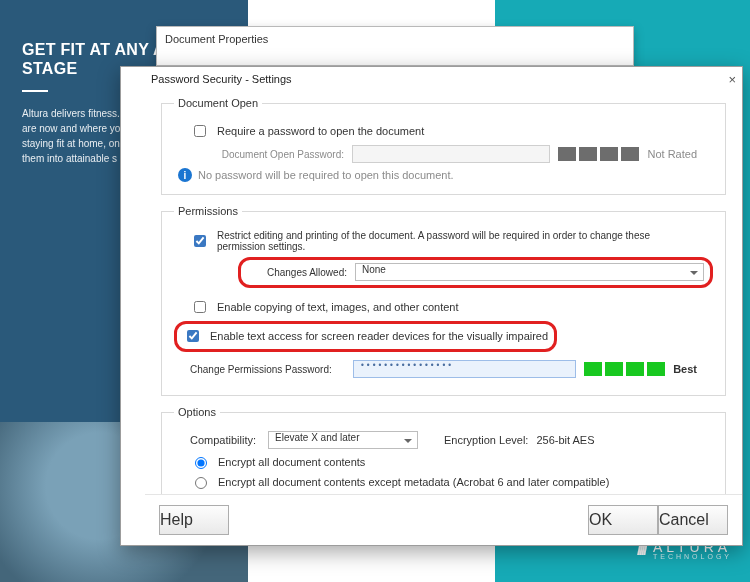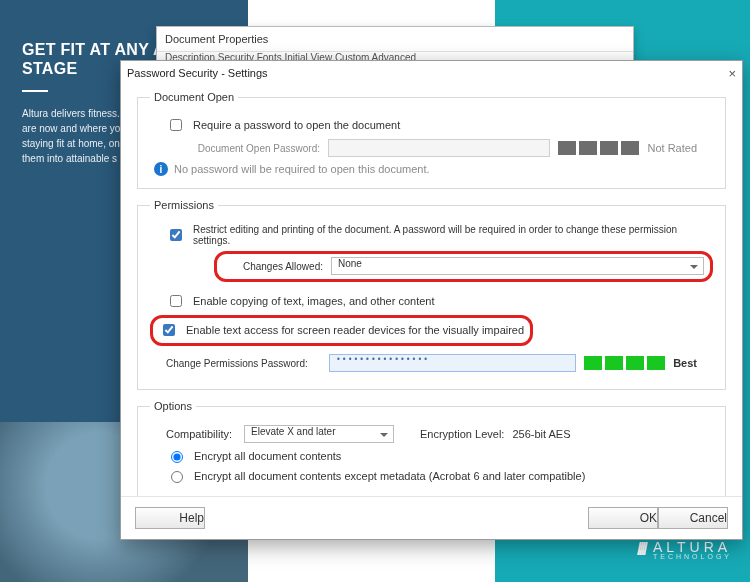--- a/index.html
+++ b/index.html
@@ -58,24 +58,24 @@
     background:#fff; border:1px solid #b9b9b9;
     box-shadow:0 4px 10px rgba(0,0,0,.25);
   }
   .back-dialog .title { padding:6px 8px; font-size:11px; color:#333;}
   .back-dialog .tabs {
     padding:0 8px; font-size:10px; color:#555; border-top:1px solid #e3e3e3;
   }
 
   
   .dialog {
-    position:absolute; left:120px; top:60px; width:623px; height:480px;
+    position:absolute; left:120px; top:66px; width:623px; height:480px;
     background:#fff; border:1px solid #9c9c9c;
     box-shadow:0 6px 20px rgba(0,0,0,.35);
-    display:flex; flex-direction:column;
+    display:flex; flex-direction:column;padding-left:24px;
   }
   .titlebar {
     height:24px; display:flex; align-items:center; justify-content:space-between;
     padding:0 6px; font-size:11px; color:#222;
   }
   .titlebar span.close {
     font-family: Arial; font-size:13px; color:#555; cursor:pointer;
   }
   .content {
     flex:1; overflow:auto; padding:6px 16px 0 16px;
@@ -119,23 +119,23 @@
     flex:1; height:18px; border:1px solid #9dbde8; background:#eaf2fc;
     font-family: monospace; font-size:8px; letter-spacing:1px;
     padding:0 6px; color:#4a6ea0;
   }
   .radio { width:12px; height:12px; }
   .buttons {
     display:flex; justify-content:space-between; align-items:center;
     padding:10px 14px; border-top:1px solid #e5e5e5;
   }
   .btn {
-    min-width:70px; height:22px; border:1px solid #adadad;
-    background:linear-gradient(#fdfdfd,#e9e9e9); font-size:12px;
-    display:flex; align-items:center; justify-content:flex-end; cursor:pointer;
+    min-width:70px; height:30px; border:1px solid #adadad;
+    background:linear-gradient(#fdfdfd,#e9e9e9); font-size:16px;
+    display:flex; align-items:center; justify-content:flex-start; cursor:pointer;
   }
   .btn-right-group { display:flex; }
   .restrict-note { font-size:10px; }
 </style>
 </head>
 <body>
 
 <div class="bg">
   <div class="bg-left">
     <h1>GET FIT AT ANY AGE OR STAGE</h1>
@@ -154,21 +154,20 @@
     <div class="logo-mark">////</div>
     <div>
       <div class="logo-text">ALTURA</div>
       <div class="logo-sub">TECHNOLOGY</div>
     </div>
   </div>
 </div>
 
 <div class="back-dialog">
   <div class="title">Document Properties</div>
-  <div class="tabs">Description   Security   Fonts   Initial View   Custom   Advanced</div>
 </div>
 
 <div class="dialog">
   <div class="titlebar">
     <span>Password Security - Settings</span>
     <span class="close">×</span>
   </div>
 
   <div class="content">
 

